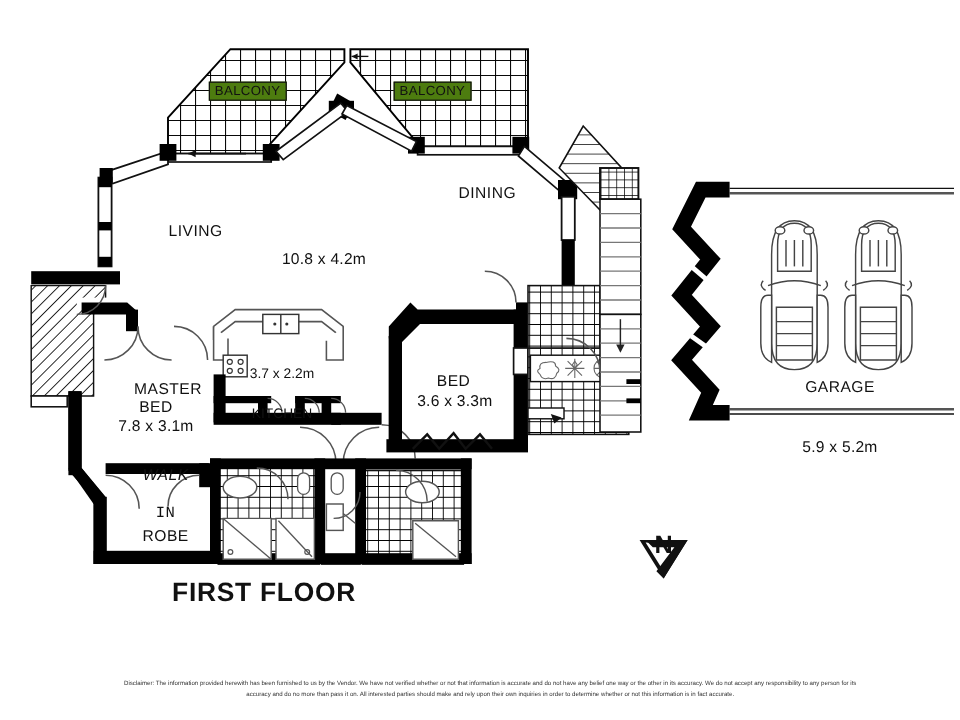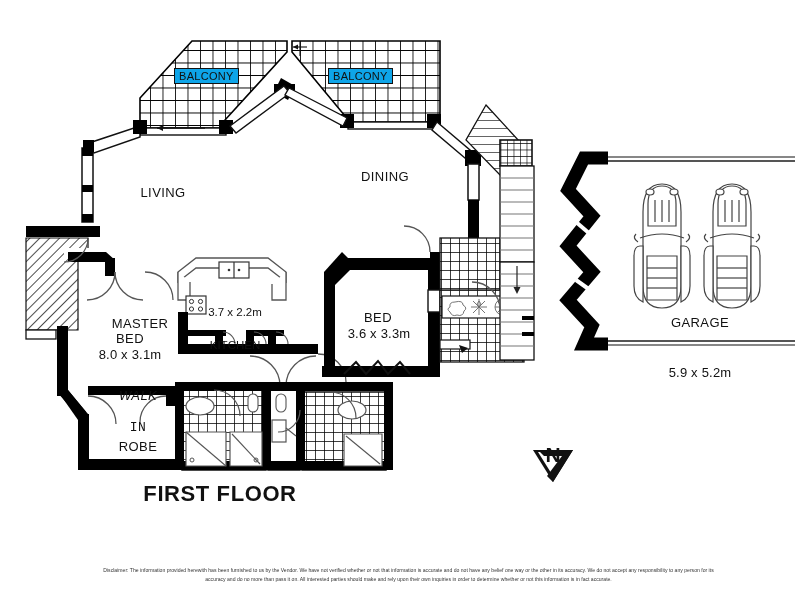--- a/index.html
+++ b/index.html
@@ -30,21 +30,21 @@
     white-space: pre;
     text-align: center;
     color: #111111;
     font-family: "Liberation Sans", sans-serif;
   }
   .room-name { font-size: 13px; letter-spacing: .4px; }
   .room-dim  { font-size: 13px; letter-spacing: .2px; }
   .balcony-lbl {
     font-size: 11px;
     letter-spacing: .3px;
-    background: #0ea5e9;
+    background: #4d7c0f;
     border: 1px solid #111111;
     padding: 1px 4px;
   }
   .kitchen-lbl { font-size: 11.5px; }
   .floor-title {
     font-size: 22px;
     font-weight: bold;
     letter-spacing: .6px;
   }
   .north-letter {
@@ -389,30 +389,31 @@
 
     <g>
       <polygon points="533,450 573,450 553,482" fill="#111111"></polygon>
       <polygon points="538,452 568,452 553,476" fill="#ffffff"></polygon>
       <polygon points="533,450 573,450 553,482 547,476 562,456 544,456 540,452" fill="#111111"></polygon>
     </g>
   </svg>
 
   <div class="lbl room-name" style="left:118px; top:185px; width:90px;">LIVING</div>
 
-  <div class="lbl room-name" style="left:340px; top:169px; width:90px;">DINING</div>
-
+  <div class="lbl room-name" style="left:340px; top:153px; width:90px;text-align:right;">DINING</div>
+
+  <div class="lbl room-dim" style="left:205px; top:208px; width:130px;">10.8 x 4.2m</div>
 
   <div class="lbl balcony-lbl" style="left:174px; top:68px;">BALCONY</div>
 
   <div class="lbl balcony-lbl" style="left:328px; top:68px;">BALCONY</div>
 
   <div class="lbl room-name" style="left:95px; top:316px; width:90px;">MASTER</div>
   <div class="lbl room-name" style="left:85px; top:331px; width:90px;">BED</div>
-  <div class="lbl room-dim" style="left:78px; top:347px; width:104px;">8.0 x 3.1m</div>
+  <div class="lbl room-dim" style="left:78px; top:347px; width:104px;">7.8 x 3.1m</div>
 
   <div class="lbl kitchen-lbl" style="left:199px; top:291px; width:72px;margin-top:48px;">KITCHEN</div>
   <div class="lbl kitchen-lbl" style="left:192px; top:306px; width:86px;">3.7 x 2.2m</div>
 
   <div class="lbl room-name" style="left:343px; top:310px; width:70px;">BED</div>
   <div class="lbl room-dim" style="left:334px; top:326px; width:90px;">3.6 x 3.3m</div>
 
   <div class="lbl room-name" style="left:103px; top:388px; width:70px;font-style:italic;">WALK</div>
   <div class="lbl room-name" style="left:103px; top:420px; width:70px;font-family:Liberation Mono, monospace;">IN</div>
   <div class="lbl room-name" style="left:103px; top:439px; width:70px;">ROBE</div>

